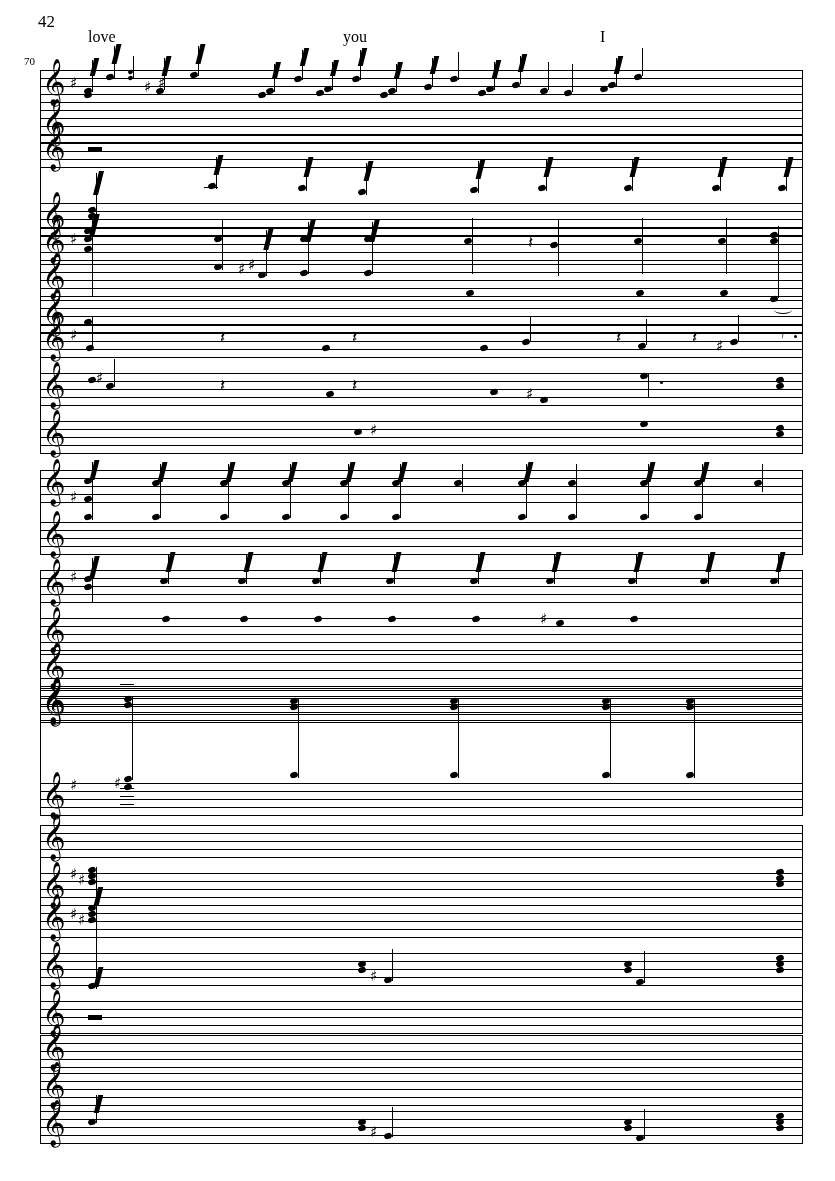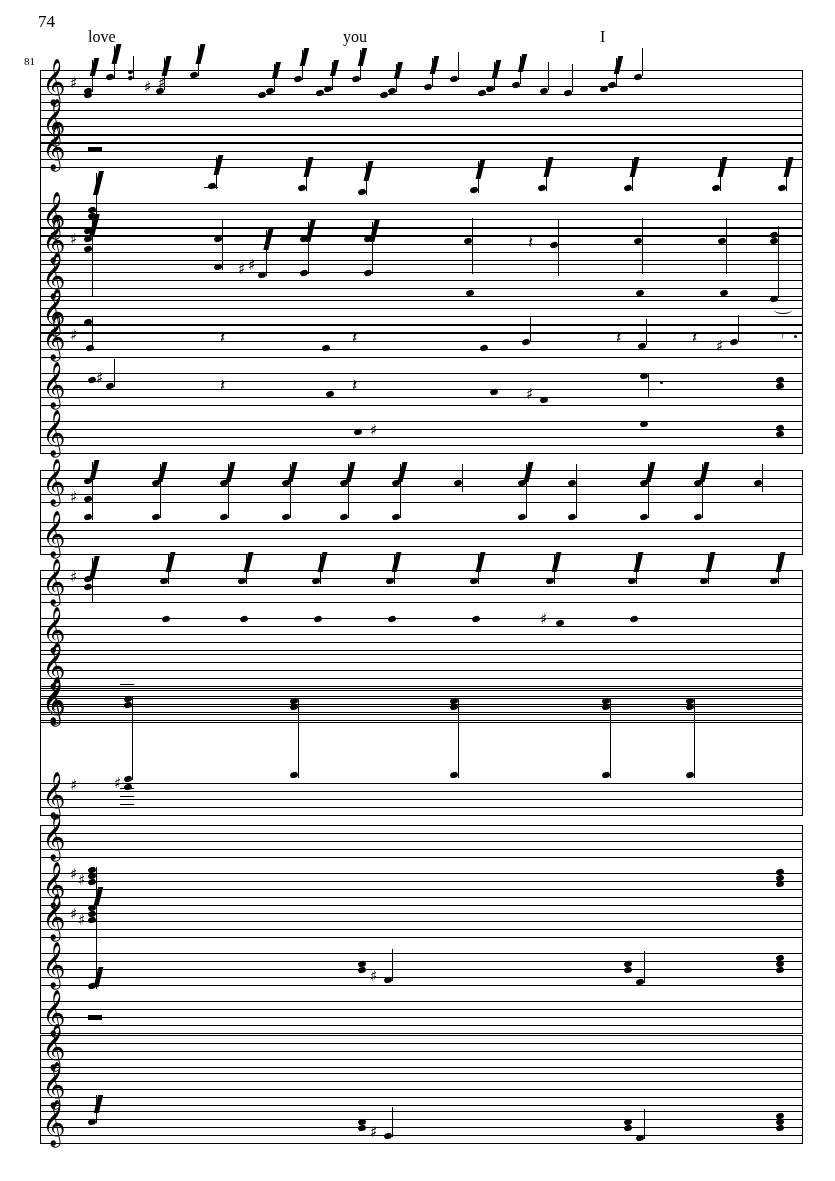--- a/index.html
+++ b/index.html
@@ -140,23 +140,23 @@
     background: #000;
     border-radius: 50%;
     transform: rotate(-20deg);
   }
 </style>
 </head>
 <body>
 
 <div id="page">
 
-  <div class="pagenum" style="left:38px; top:12px;">74</div>
-
-  <div class="measurenum" style="left:24px; top:55px;">81</div>
+  <div class="pagenum" style="left:38px; top:12px;">42</div>
+
+  <div class="measurenum" style="left:24px; top:55px;">70</div>
 
   <div class="lyric" style="left:88px; top:28px;">love</div>
   <div class="lyric" style="left:343px; top:28px;">you</div>
   <div class="lyric" style="left:600px; top:28px;">I</div>
 
   <div class="system" style="top:70px;">
 
     <div class="staff" style="top:0px;">
       <div class="line l0"></div>
         <div class="line l1"></div>

